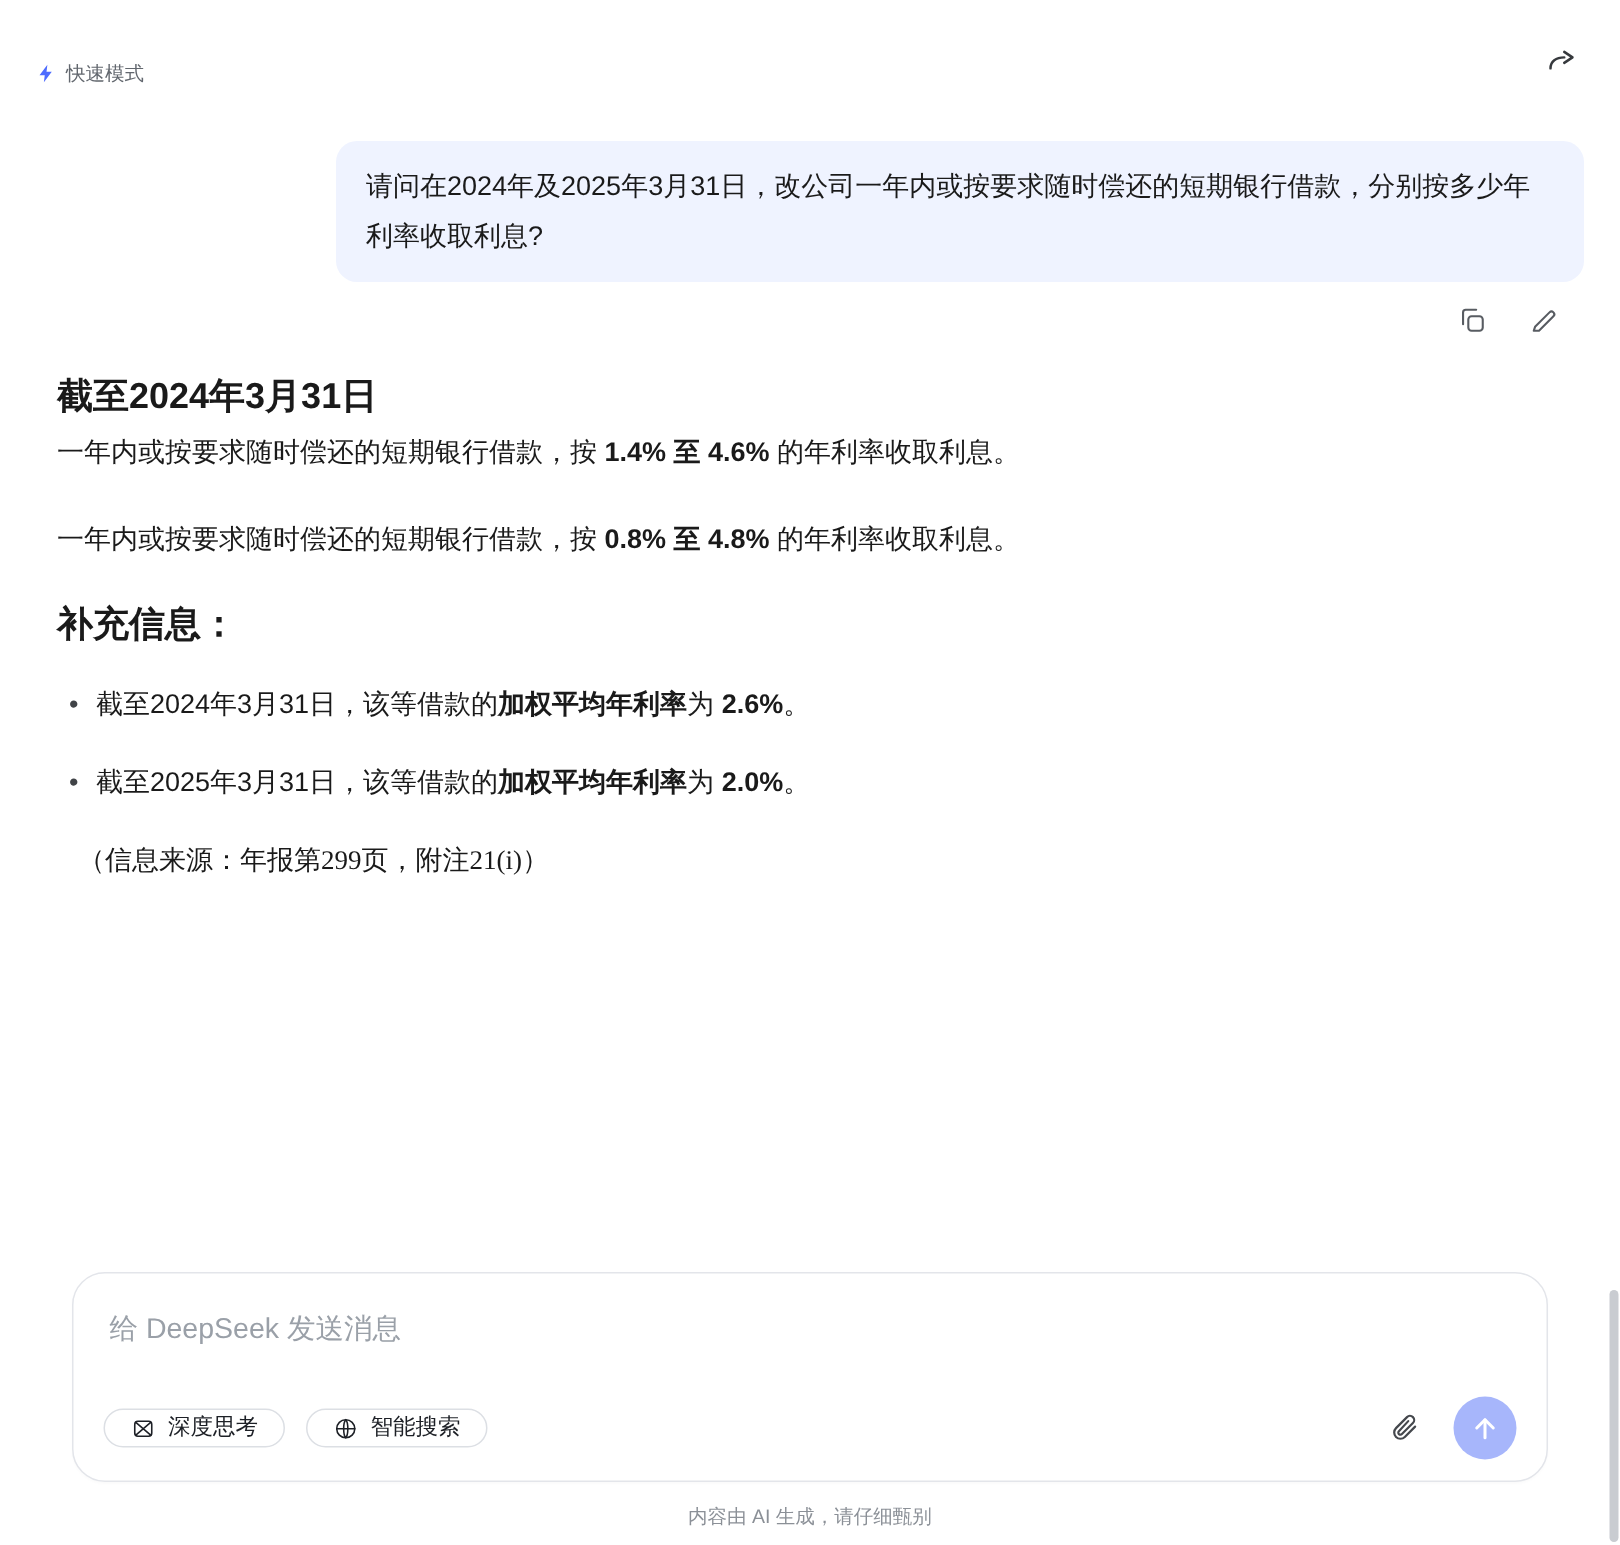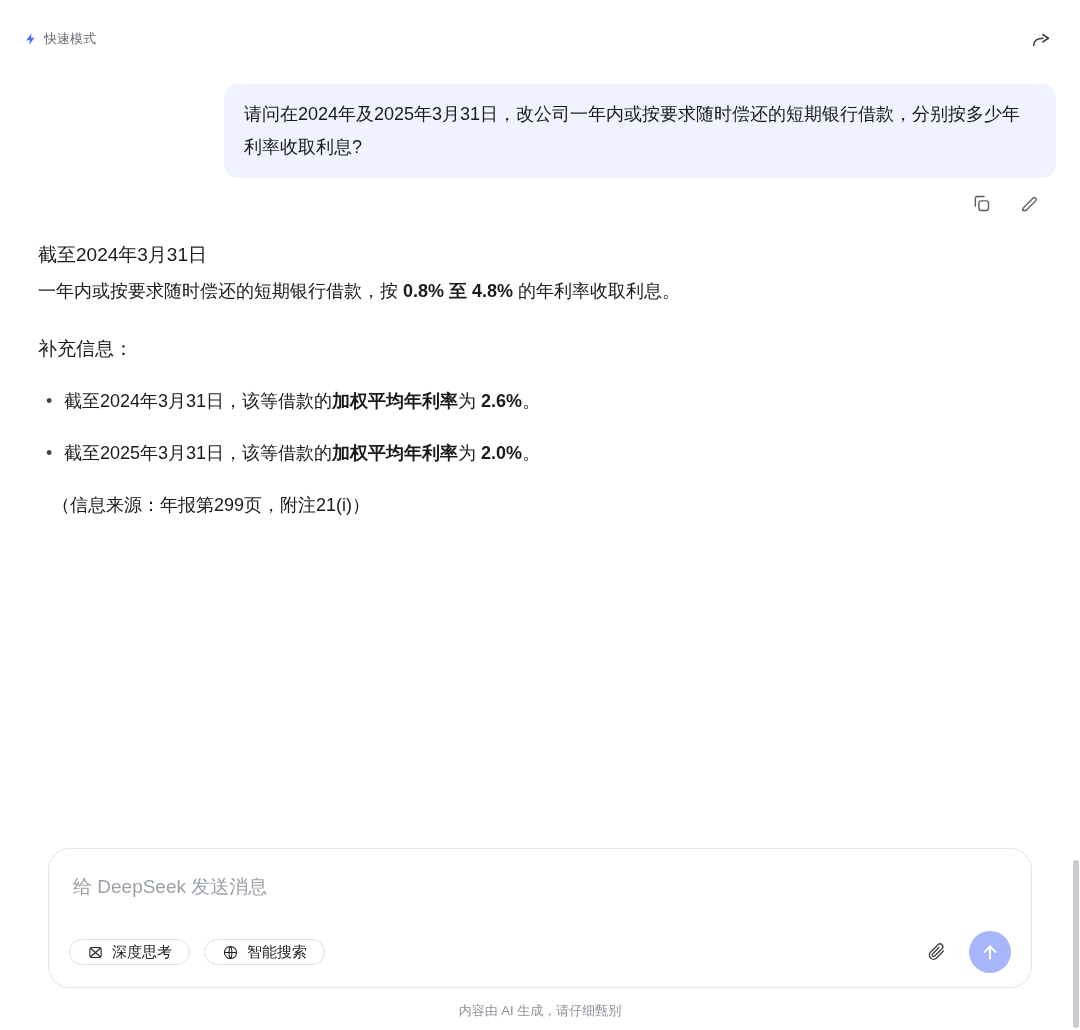--- a/index.html
+++ b/index.html
@@ -30,21 +30,21 @@
     font-size: 17px;
     font-weight: bold;
     color: #18181b;
     line-height: 24px;
     letter-spacing: 0.2px;
   }
   .header-sub {
     display: flex;
     align-items: center;
     gap: 6px;
-    margin-top: 10px;
+    margin-top: 20px;
     font-size: 13px;
     color: #62676e;
   }
   .bolt-icon {
     width: 14px; height: 14px;
     display: inline-block;
     color: #4d6bfe;
   }
   .share-btn {
     position: absolute;
@@ -92,22 +92,22 @@
   }
 
   .assistant {
     padding: 26px 12px 0 14px;
     font-size: 18px;
     line-height: 30px;
     color: #1a1a1a;
   }
   .assistant p { margin: 0 0 26px 0; }
   .assistant h3 {
-    font-size: 19px;
-    font-weight: normal;
+    font-size: 24px;
+    font-weight: bold;
     margin: 0 0 6px 0;
     line-height: 30px;
   }
   .assistant .lead { margin-bottom: 30px; }
   .assistant .para-after-h { margin: 0 0 28px 0; }
   .assistant ul {
     margin: 0 0 14px 0;
     padding-left: 26px;
     list-style: none;
   }
@@ -121,20 +121,21 @@
     position: absolute;
     left: -18px;
     top: 0;
     color: #404347;
     font-size: 18px;
   }
   .assistant .source {
     margin-top: 12px;
     margin-bottom: 0;
     padding-left: 14px;
+    font-family: Liberation Serif, serif;
   }
   b { font-weight: bold; }
 
   
   .composer-wrap {
     flex: 0 0 auto;
     padding: 8px 48px 0 48px;
   }
   .composer {
     border: 1px solid #e3e5ea;
@@ -255,20 +256,21 @@
       <div class="act">
         <svg viewBox="0 0 24 24" width="21" height="21" fill="none" stroke="currentColor" stroke-width="1.6" stroke-linecap="round" stroke-linejoin="round">
           <path d="M4 20h4l11-11a2.1 2.1 0 0 0-3-3L5 17z"></path>
         </svg>
       </div>
     </div>
 
     <div class="assistant">
 
       <h3>截至2024年3月31日</h3>
+      <p class="para-after-h"><span>一年内或按要求随时偿还的短期银行借款，按 </span><b>1.4% 至 4.6%</b><span> 的年利率收取利息。</span></p>
 
       <p class="para-after-h"><span>一年内或按要求随时偿还的短期银行借款，按 </span><b>0.8% 至 4.8%</b><span> 的年利率收取利息。</span></p>
 
       <h3 style="margin-bottom:22px;">补充信息：</h3>
 
       <ul>
         <li><span>截至2024年3月31日，该等借款的</span><b>加权平均年利率</b><span>为 </span><b>2.6%</b><span>。</span></li>
         <li><span>截至2025年3月31日，该等借款的</span><b>加权平均年利率</b><span>为 </span><b>2.0%</b><span>。</span></li>
       </ul>
 

